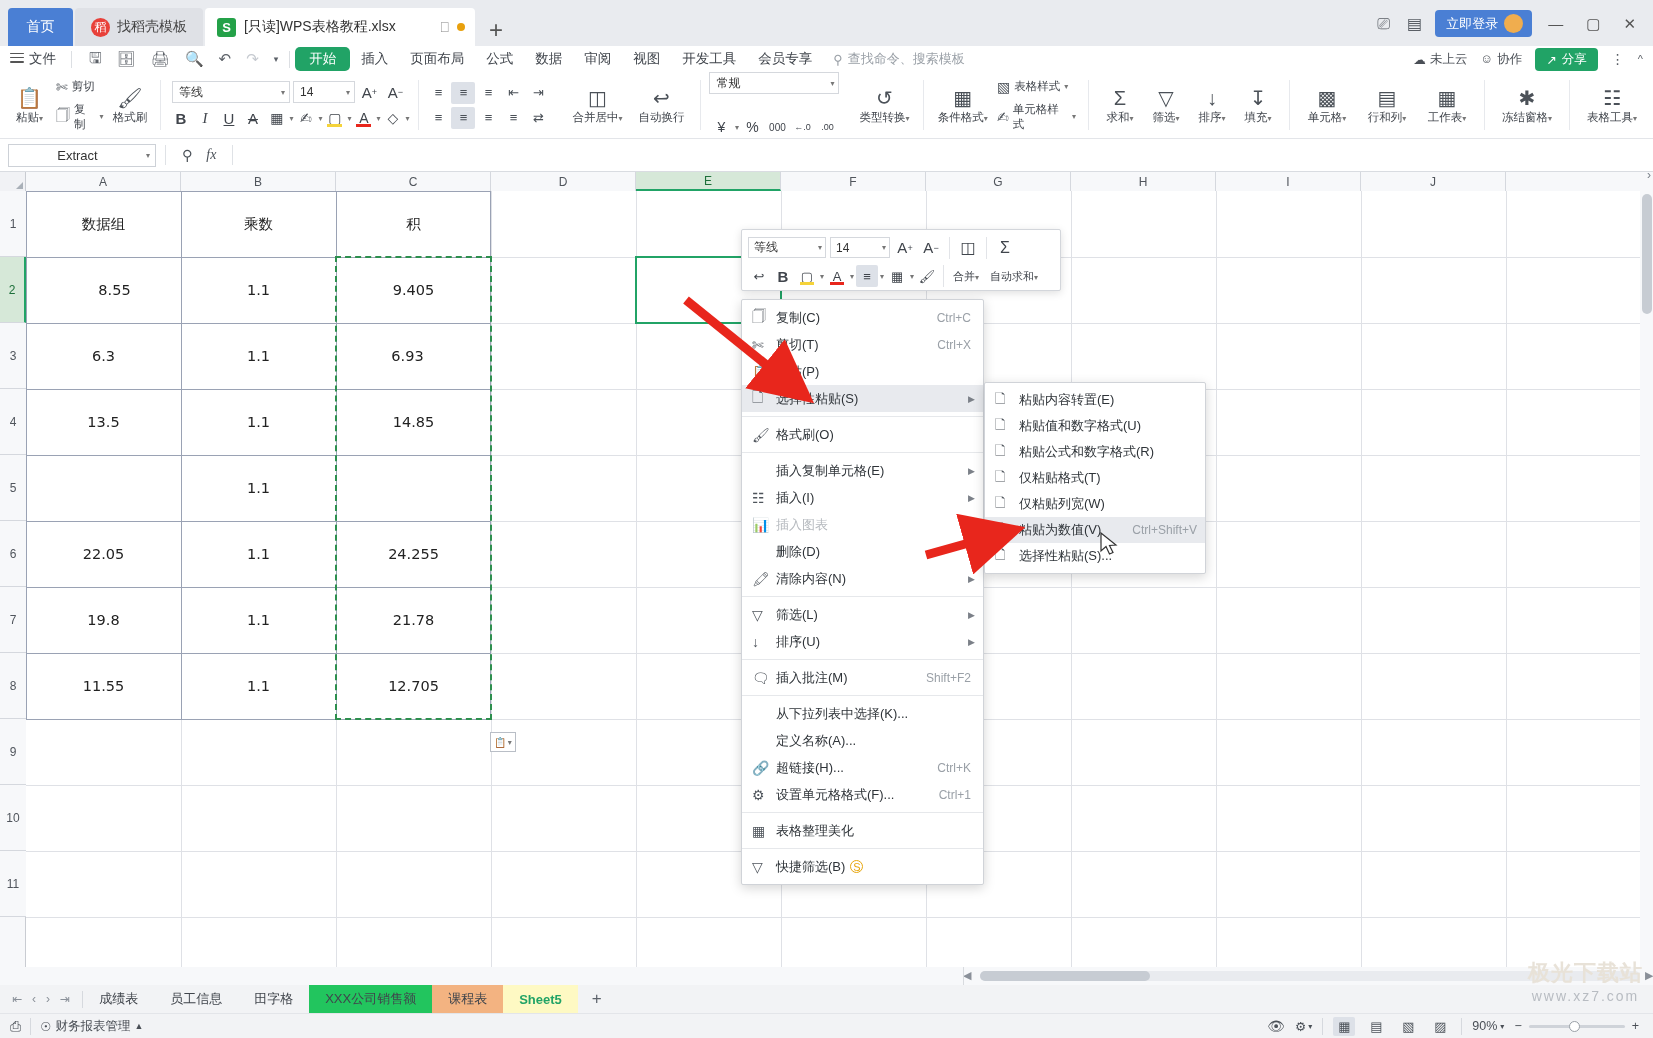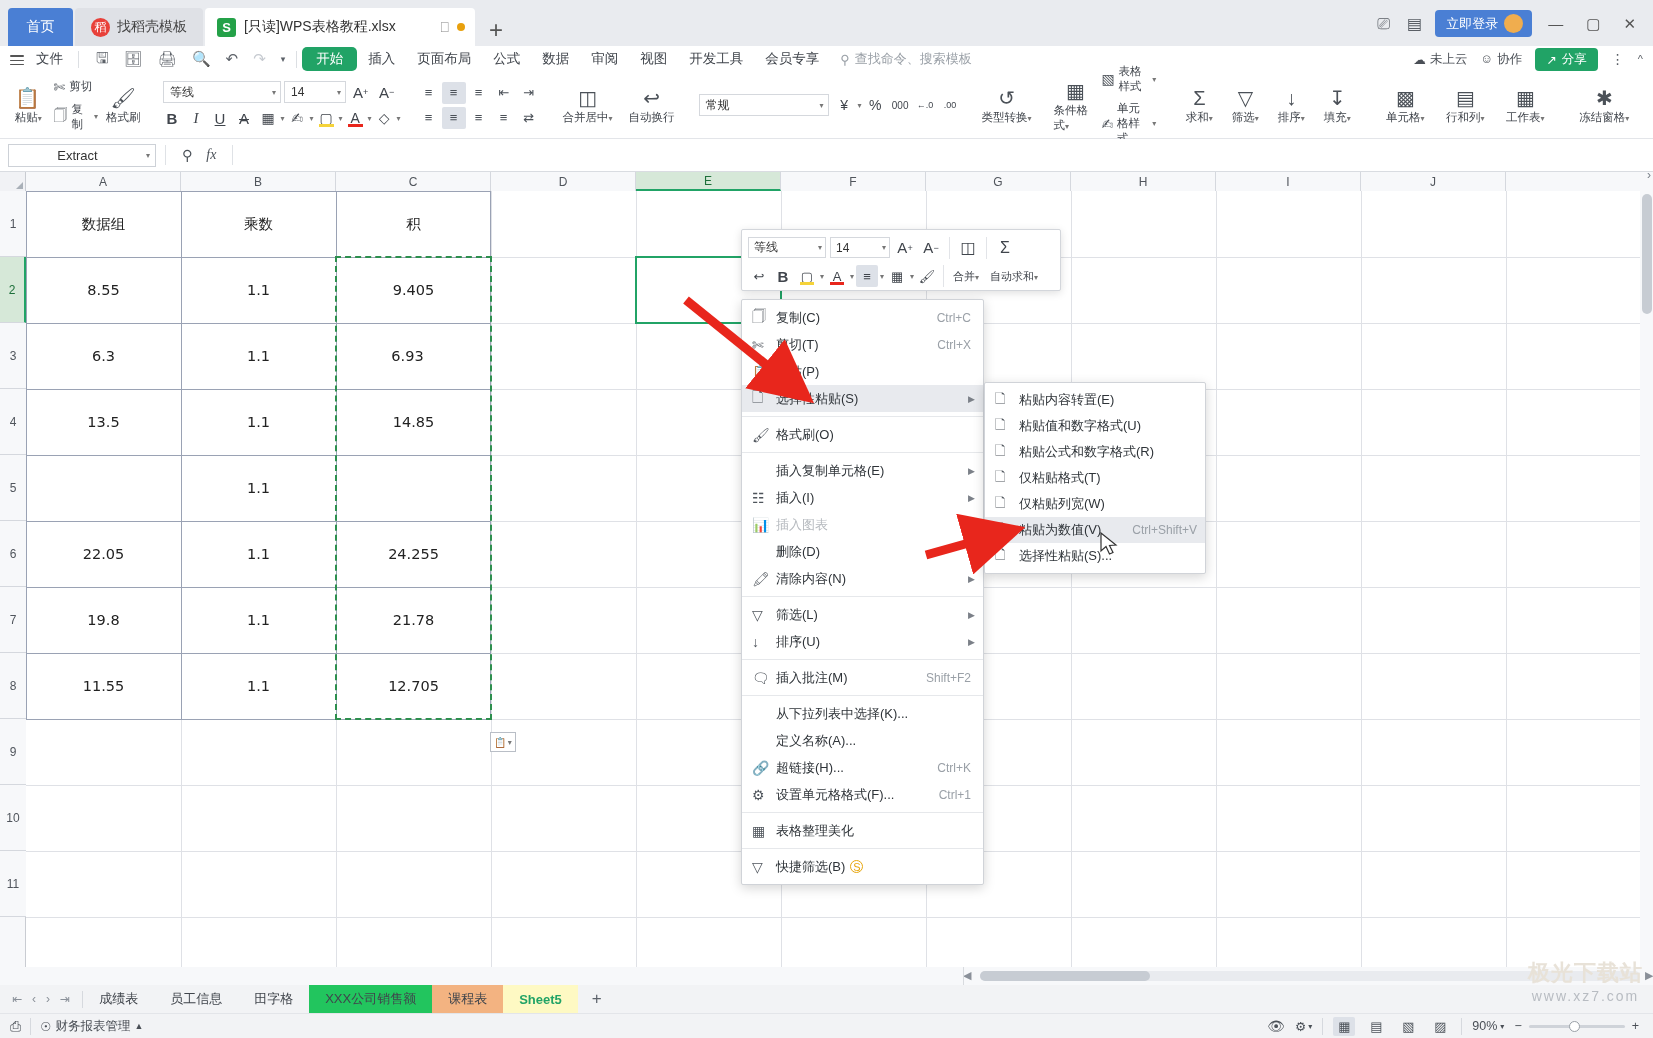--- a/index.html
+++ b/index.html
@@ -52,21 +52,21 @@
     display:flex; align-items:center; gap:6px; padding:0 9px 0 11px; font-size:13px;
   }
   .av { width:19px;height:19px;border-radius:50%;background:#f0ad4e;display:block; }
   .win-btn { color:#555; font-size:15px; padding:0 7px; }
 
   
   .menubar {
     position:absolute; left:0; top:46px; width:1653px; height:26px;
     background:#fff; display:flex; align-items:center; font-size:13.5px; color:#40454c;
   }
-  .mb-file { display:flex; align-items:flex-end; gap:12px; padding:0 10px 0 10px; }
+  .mb-file { display:flex; align-items:flex-start; gap:5px; padding:0 10px 0 10px; }
   .hamb { display:inline-block; width:14px; }
   .hamb i { display:block; height:1.6px; background:#555; margin:2.6px 0; border-radius:1px; }
   .qa { display:flex; align-items:center; gap:3px; padding-left:6px; }
   .qa span { padding:2px 6px; color:#5c6168; font-size:15px; }
   .mb-div { width:1px; height:17px; background:#dcdfe3; margin:0 5px; }
   .mi { padding:3px 11px; color:#40454c; }
   .mi.active {
     background:#21a366; color:#fff; border-radius:5px; padding:3px 14px; font-weight:normal;
   }
   .srch { display:flex; align-items:center; gap:5px; color:#9aa0a7; padding-left:10px; font-size:13px;}
@@ -413,21 +413,21 @@
         <span><span>合并居中</span><span class="carr">▾</span></span>
       </div>
       <div class="bigbtn" style="width:62px">
         <span class="g">↩</span>
         <span>自动换行</span>
       </div>
     </div>
 
     <div class="rsep"></div>
 
-    <div class="rgrp" style="flex-direction:row;justify-content:space-between;gap:4px">
+    <div class="rgrp" style="flex-direction:column;justify-content:space-between;gap:4px">
       <div class="fsel" style="width:130px">
         <span>常规</span>
           <span class="carr">▾</span>
       </div>
       <div class="numrow">
         <div class="fbtn">¥</div>
           <span class="carr">▾</span>
         <div class="fbtn">%</div>
         <div class="fbtn" style="font-size:10px">000</div>
         <div class="fbtn" style="font-size:9px">←.0</div>
@@ -601,21 +601,21 @@
       <div class="bord-h" style="left:0;width:465px;top:528px"></div>
       <div class="bord-v" style="left:0;top:0;height:528px"></div>
       <div class="bord-v" style="left:155px;top:0;height:528px"></div>
       <div class="bord-v" style="left:310px;top:0;height:528px"></div>
       <div class="bord-v" style="left:464px;top:0;height:528px"></div>
 
       <div class="cell" style="left:0;top:0;width:155px;height:66px">数据组</div>
       <div class="cell" style="left:155px;top:0;width:155px;height:66px">乘数</div>
       <div class="cell" style="left:310px;top:0;width:155px;height:66px">积</div>
 
-      <div class="cell" style="left:0;top:66px;width:155px;height:66px">8.55</div>
+      <div class="cell" style="left:11px;top:66px;width:155px;height:66px">8.55</div>
       <div class="cell" style="left:155px;top:66px;width:155px;height:66px">1.1</div>
       <div class="cell" style="left:310px;top:66px;width:155px;height:66px">9.405</div>
 
       <div class="cell" style="left:0;top:132px;width:155px;height:66px">6.3</div>
       <div class="cell" style="left:155px;top:132px;width:155px;height:66px">1.1</div>
       <div class="cell" style="left:310px;top:132px;width:143px;height:66px">6.93</div>
 
       <div class="cell" style="left:0;top:198px;width:155px;height:66px">13.5</div>
       <div class="cell" style="left:155px;top:198px;width:155px;height:66px">1.1</div>
       <div class="cell" style="left:310px;top:198px;width:155px;height:66px">14.85</div>

